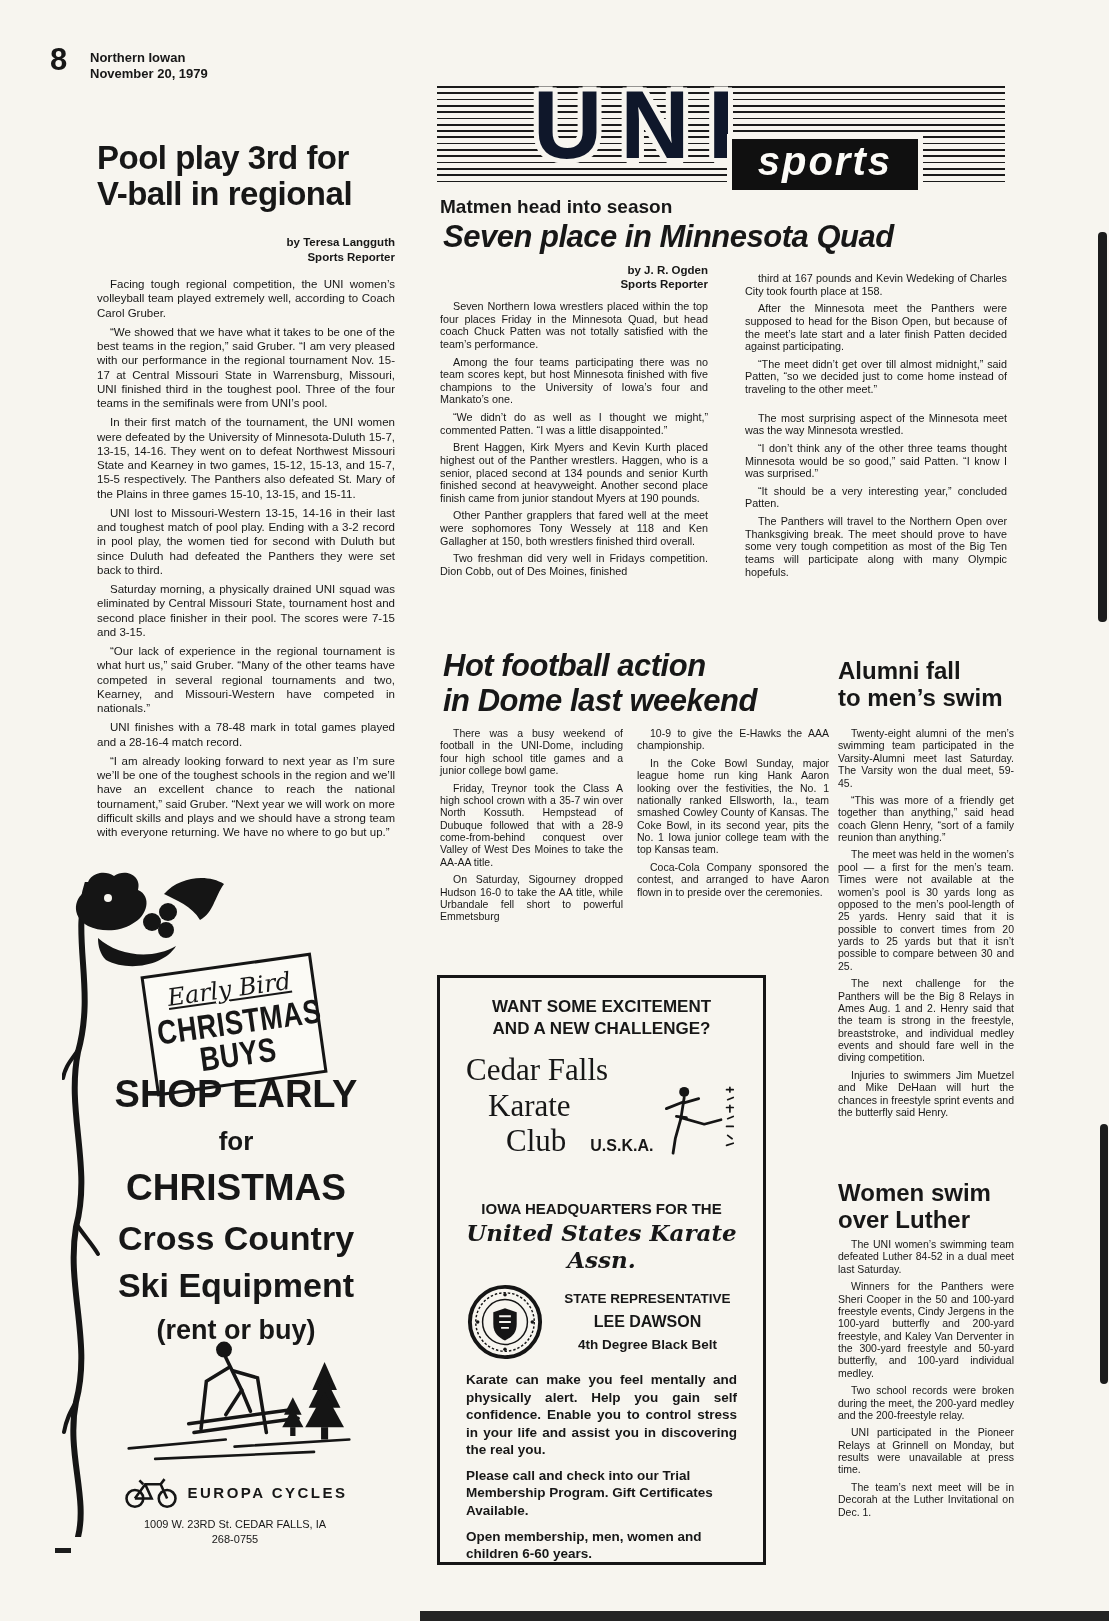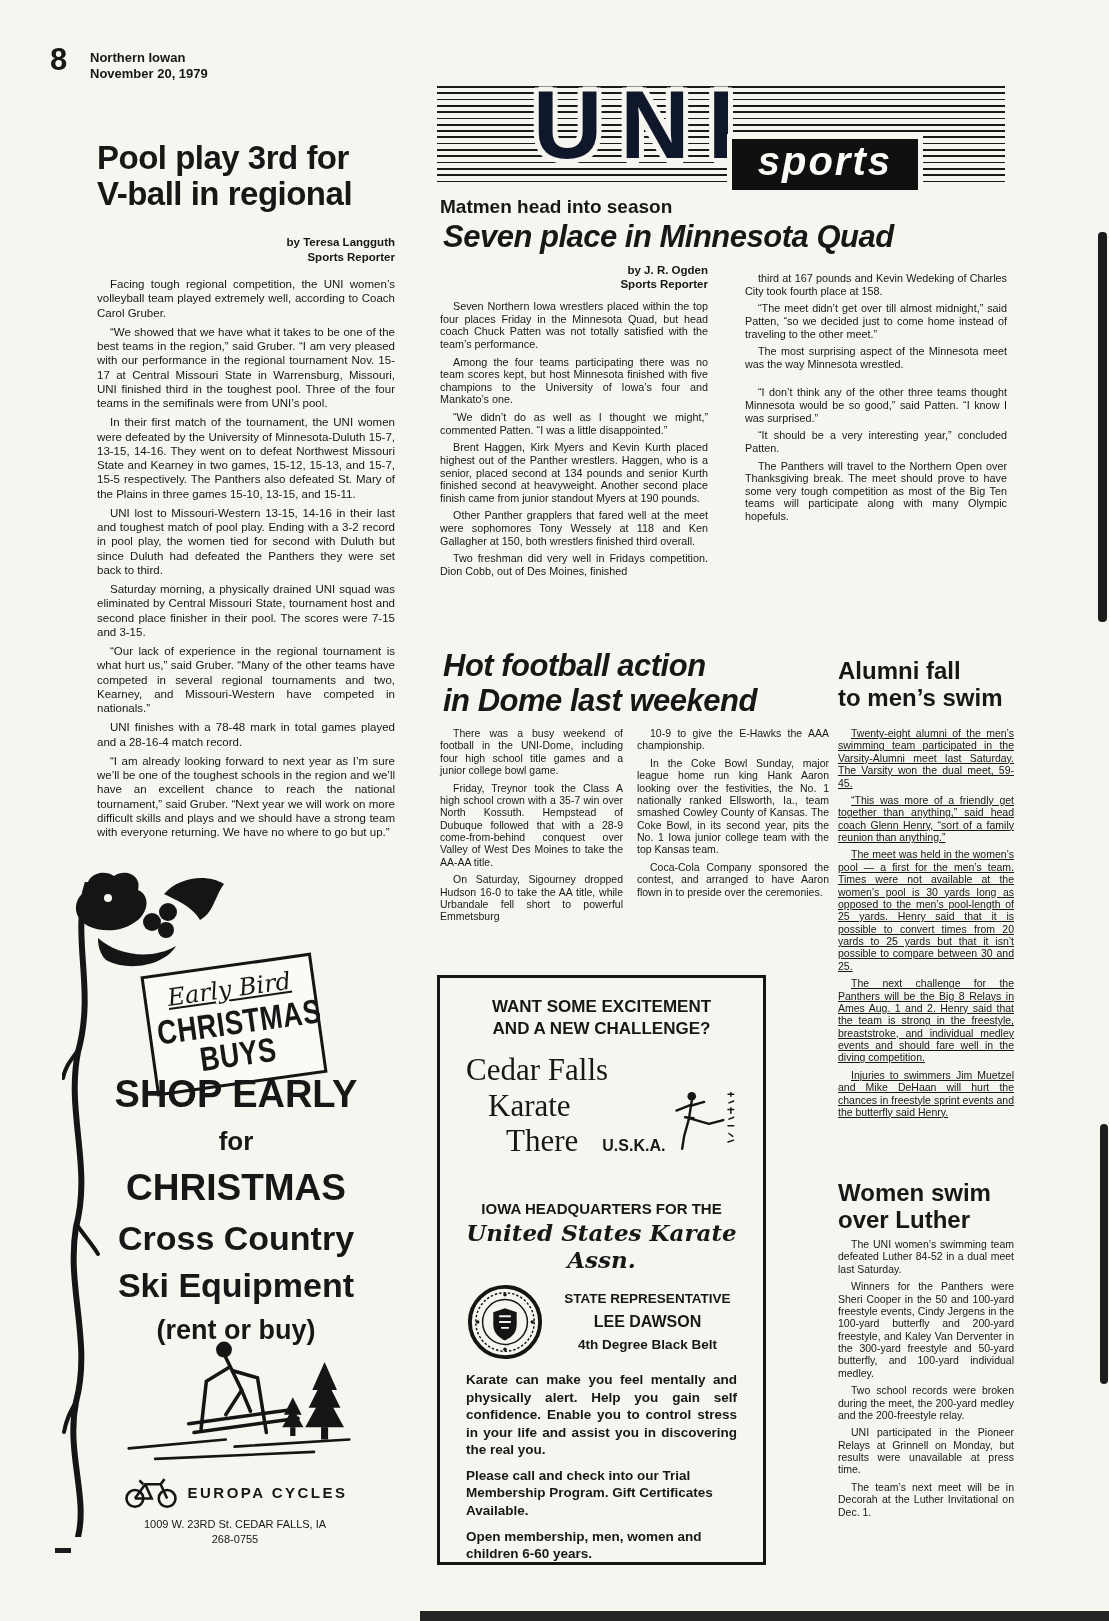--- a/index.html
+++ b/index.html
@@ -47,21 +47,21 @@
 
   
   .f-head{left:443px;top:648px;font-size:31px;font-weight:bold;font-style:italic;line-height:1.13;letter-spacing:-0.5px;}
   .f-head span{display:block;}
   .fcol1{left:440px;top:727px;width:183px;}
   .fcol2{left:637px;top:727px;width:192px;}
 
   
   .a-head{left:838px;top:658px;font-size:24px;font-weight:bold;line-height:1.12;}
   .a-head span{display:block;}
-  .acol{left:838px;top:727px;width:176px;text-decoration:underline;}
+  .acol{left:838px;top:727px;width:176px;}
 
   
   .wm-head{left:838px;top:1180px;font-size:24px;font-weight:bold;line-height:1.12;}
   .wm-head span{display:block;}
   .wmcol{left:838px;top:1238px;width:176px;}
 
   
   .ski-ad{left:62px;top:868px;width:346px;height:680px;}
   .branch{left:0;top:14px;}
   .holly{left:6px;top:0;}
@@ -154,20 +154,21 @@
   <div class="abs wcol1 btext sz10">
       <p>Seven Northern Iowa wrestlers placed within the top four places Friday in the Minnesota Quad, but head coach Chuck Patten was not totally satisfied with the team’s performance.</p>
       <p>Among the four teams participating there was no team scores kept, but host Minnesota finished with five champions to the University of Iowa’s four and Mankato’s one.</p>
       <p>“We didn’t do as well as I thought we might,” commented Patten. “I was a little disappointed.”</p>
       <p>Brent Haggen, Kirk Myers and Kevin Kurth placed highest out of the Panther wrestlers. Haggen, who is a senior, placed second at 134 pounds and senior Kurth finished second at heavyweight. Another second place finish came from junior standout Myers at 190 pounds.</p>
       <p>Other Panther grapplers that fared well at the meet were sophomores Tony Wessely at 118 and Ken Gallagher at 150, both wrestlers finished third overall.</p>
       <p>Two freshman did very well in Fridays competition. Dion Cobb, out of Des Moines, finished</p>
     </div>
   <div class="abs wcol2 btext sz10">
       <p>third at 167 pounds and Kevin Wedeking of Charles City took fourth place at 158.</p>
+      <p>After the Minnesota meet the Panthers were supposed to head for the Bison Open, but because of the meet’s late start and a later finish Patten decided against participating.</p>
       <p>“The meet didn’t get over till almost midnight,” said Patten, “so we decided just to come home instead of traveling to the other meet.”</p>
       <p>The most surprising aspect of the Minnesota meet was the way Minnesota wrestled.</p>
       <p>“I don’t think any of the other three teams thought Minnesota would be so good,” said Patten. “I know I was surprised.”</p>
       <p>“It should be a very interesting year,” concluded Patten.</p>
       <p>The Panthers will travel to the Northern Open over Thanksgiving break. The meet should prove to have some very tough competition as most of the Big Ten teams will participate along with many Olympic hopefuls.</p>
     </div>
 
   <div class="abs f-head">
     <span>Hot football action</span>
     <span>in Dome last weekend</span>
@@ -280,21 +281,21 @@
   <div class="abs karate-ad">
     <div class="k-head">
       <span>WANT SOME EXCITEMENT</span>
       <span>AND A NEW CHALLENGE?</span>
     </div>
     <div class="k-club-row">
       <div class="k-club">
         <div>Cedar Falls</div>
         <div class="l2">Karate</div>
         <div class="l3">
-          <span>There</span><span class="uska">U.S.K.A.</span>
+          <span>Club</span><span class="uska">U.S.K.A.</span>
         </div>
       </div>
       <svg width="150" height="140" viewBox="0 0 150 140">
         <circle cx="56" cy="16" r="9" fill="#151515"></circle>
         <g fill="none" stroke="#151515" stroke-width="5" stroke-linecap="round" stroke-linejoin="round">
           <path d="M56,26 L50,64"></path>
           <path d="M54,34 L24,46"></path>
           <path d="M54,36 L82,28"></path>
           <path d="M50,64 L40,100 L36,126"></path>
           <path d="M50,62 L92,74 L122,66"></path>

